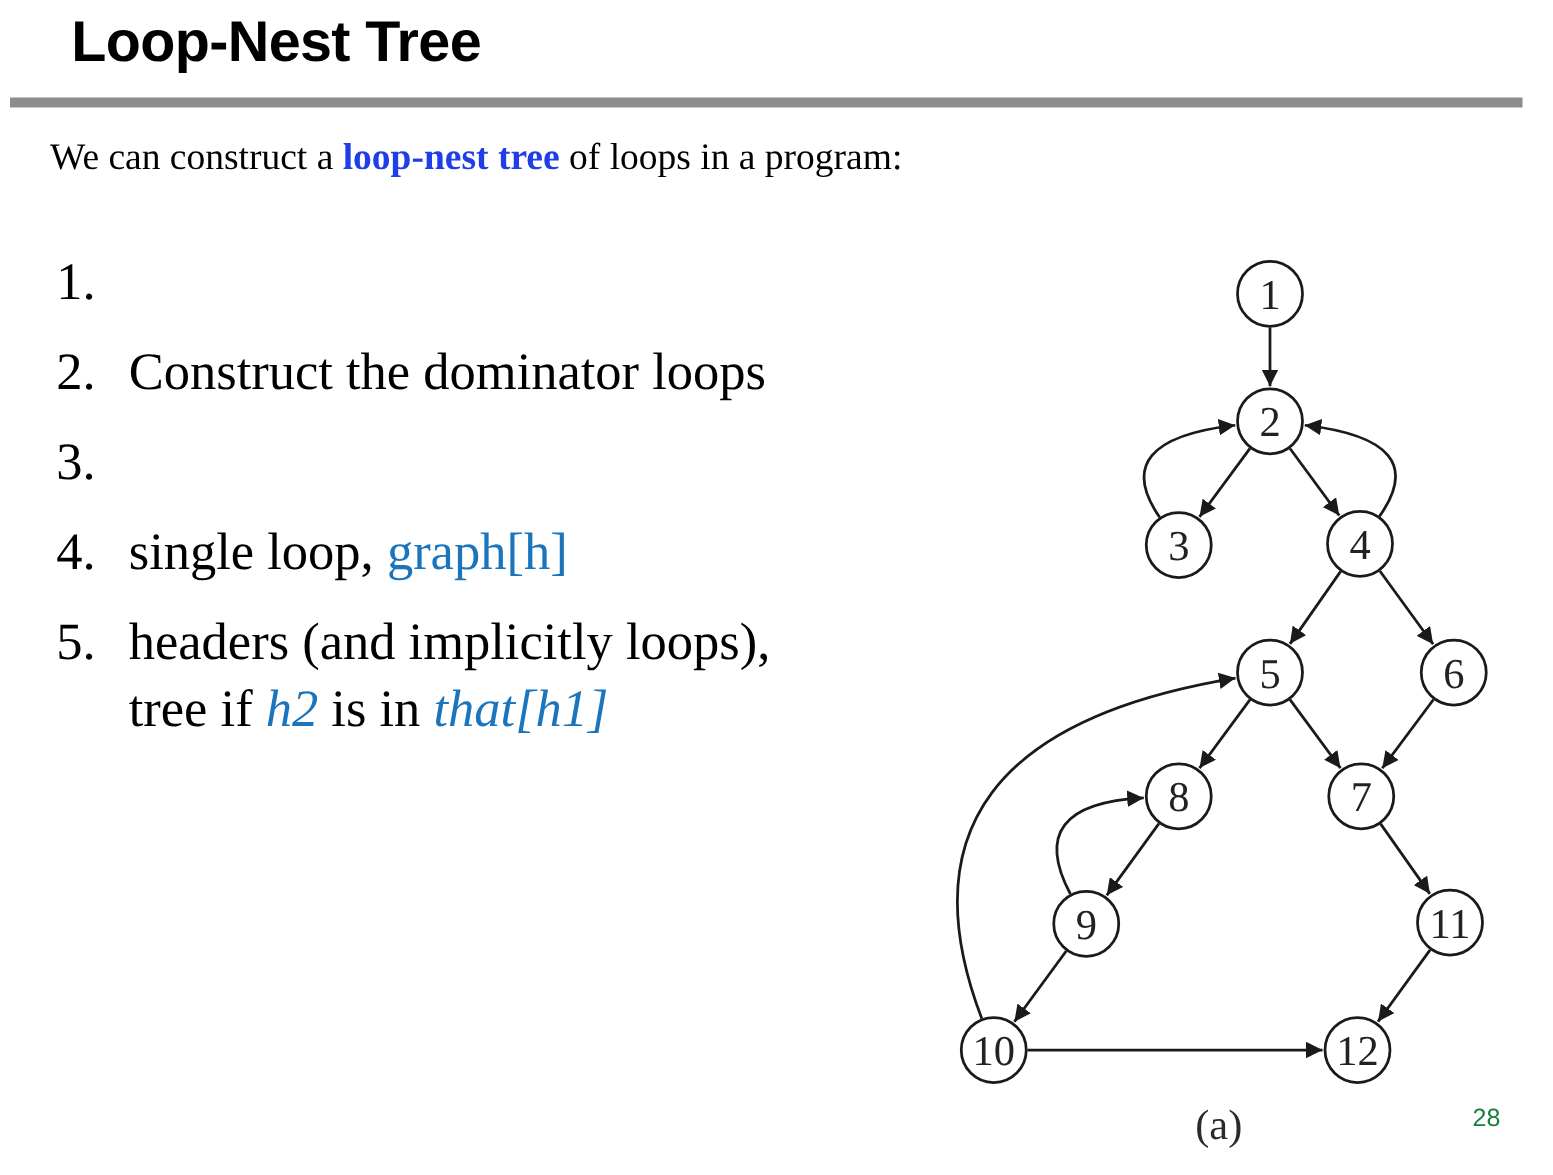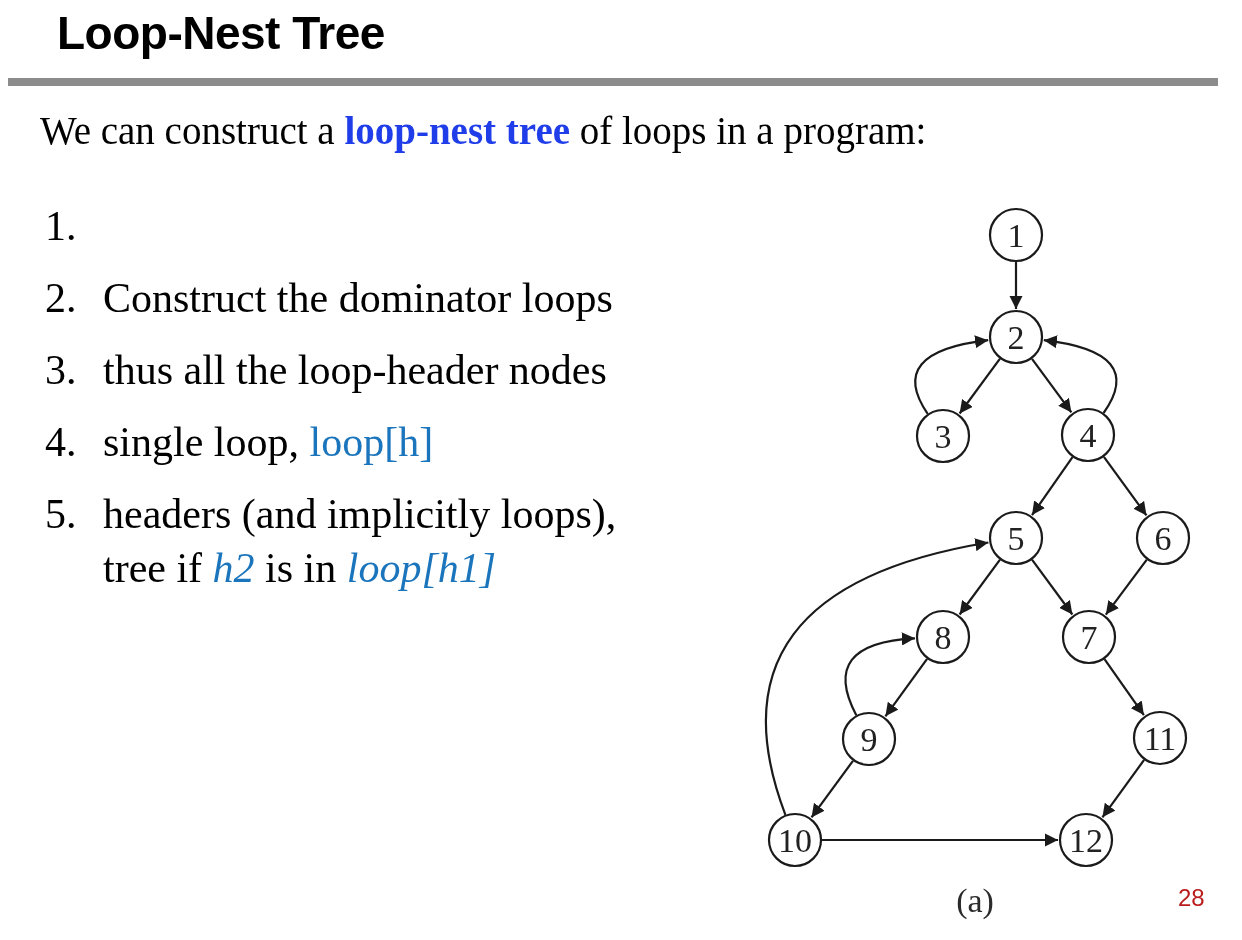--- a/index.html
+++ b/index.html
@@ -18,21 +18,21 @@
     position:absolute;left:57px;top:6px;
     font-family:"Liberation Sans","DejaVu Sans",sans-serif;
     font-weight:bold;font-size:46px;letter-spacing:-0.5px;color:#000;
   }
   .rule{
     position:absolute;left:8px;top:78px;width:1210px;height:8px;
     background:var(--rule-gray);
   }
   .intro{
     position:absolute;left:40px;top:108px;width:1180px;
-    font-size:39px;line-height:1.2;white-space:nowrap;
+    font-size:30px;line-height:1.2;white-space:nowrap;
   }
   .run-accent-bold{color:var(--accent-blue);font-weight:bold;}
   .run-var{color:var(--variable-blue);font-style:italic;}
   .run-code-blue{color:var(--variable-blue);}
   .steps{
     position:absolute;left:45px;top:199px;width:690px;
     list-style:none;font-size:42px;line-height:54px;
   }
   .steps li{display:flex;margin-bottom:18px;}
   .steps .num{flex:0 0 58px;}
@@ -44,21 +44,21 @@
     font-family:"Liberation Serif","DejaVu Serif",serif;
     font-size:34px;fill:#222;text-anchor:middle;
   }
   .fig-label{
     position:absolute;left:930px;top:882px;width:90px;text-align:center;
     font-size:34px;color:#2b2b2b;
   }
   .page-num{
     position:absolute;left:1178px;top:884px;
     font-family:"Liberation Sans","DejaVu Sans",sans-serif;
-    font-size:24px;color:#b91c1c;
+    font-size:20px;color:#15803d;
   }
 </style>
 </head>
 <body>
 
 <div class="slide">
   <h1 class="title">Loop-Nest Tree</h1>
   <div class="rule"></div>
   <p class="intro"><span>We can construct a </span><span class="run-accent-bold">loop-nest tree</span><span> of loops in a program:</span></p>
   <ol class="steps">
@@ -69,34 +69,33 @@
       </li>
       <li>
         <span class="num">2.</span>
         <div class="li-body">
           <div class="line"><span>Construct the dominator loops</span></div>
         </div>
       </li>
       <li>
         <span class="num">3.</span>
         <div class="li-body">
-          <div class="line"><span>thus all the loop-header nodes</span></div>
         </div>
       </li>
       <li>
         <span class="num">4.</span>
         <div class="li-body">
-          <div class="line"><span>single loop, </span><span class="run-code-blue">loop[h]</span></div>
+          <div class="line"><span>single loop, </span><span class="run-code-blue">graph[h]</span></div>
         </div>
       </li>
       <li>
         <span class="num">5.</span>
         <div class="li-body">
           <div class="line"><span>headers (and implicitly loops),</span></div>
-          <div class="line"><span>tree if </span><span class="run-var">h2</span><span> is in </span><span class="run-var">loop[h1]</span></div>
+          <div class="line"><span>tree if </span><span class="run-var">h2</span><span> is in </span><span class="run-var">that[h1]</span></div>
         </div>
       </li>
     </ol>
 
   <svg id="graph-svg" viewBox="0 0 1242 940" xmlns="http://www.w3.org/2000/svg">
     <defs>
       <marker id="arrow" viewBox="0 0 10 10" refX="10" refY="5" markerWidth="6" markerHeight="6" orient="auto">
         <path d="M0,0 L10,5 L0,10 Z" fill="#1a1a1a"></path>
       </marker>
     </defs>

